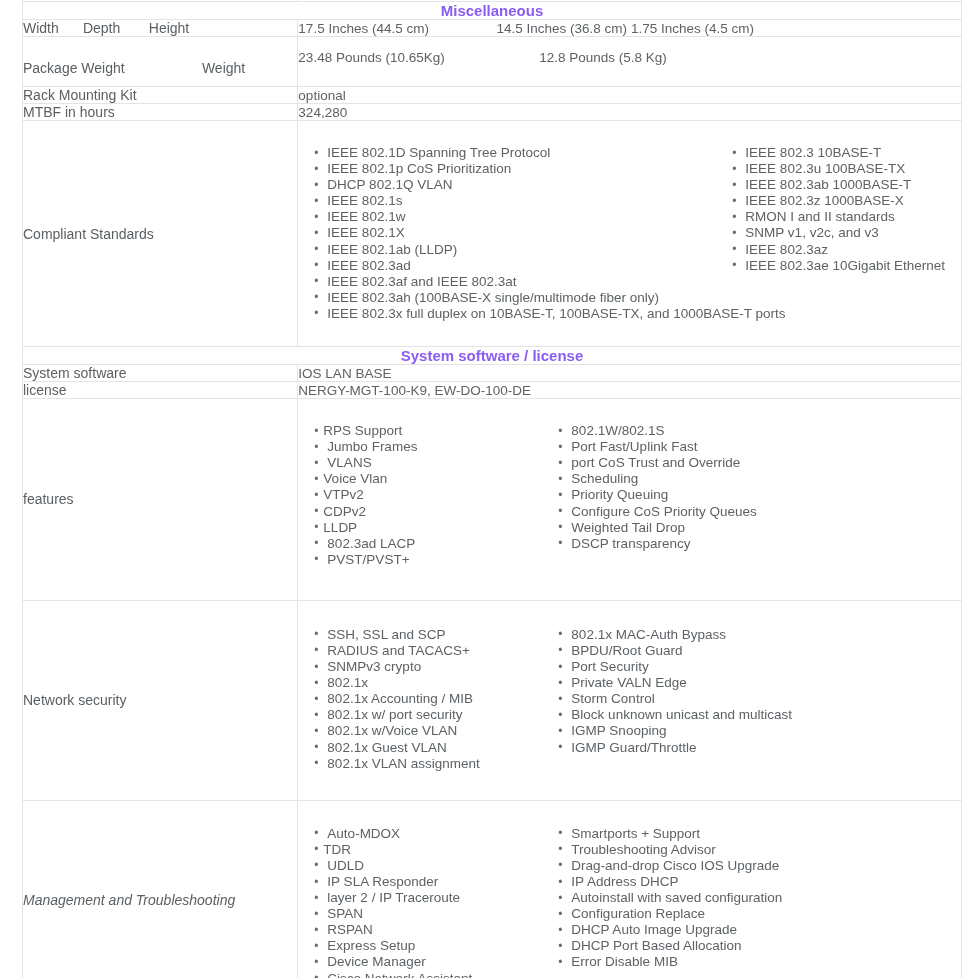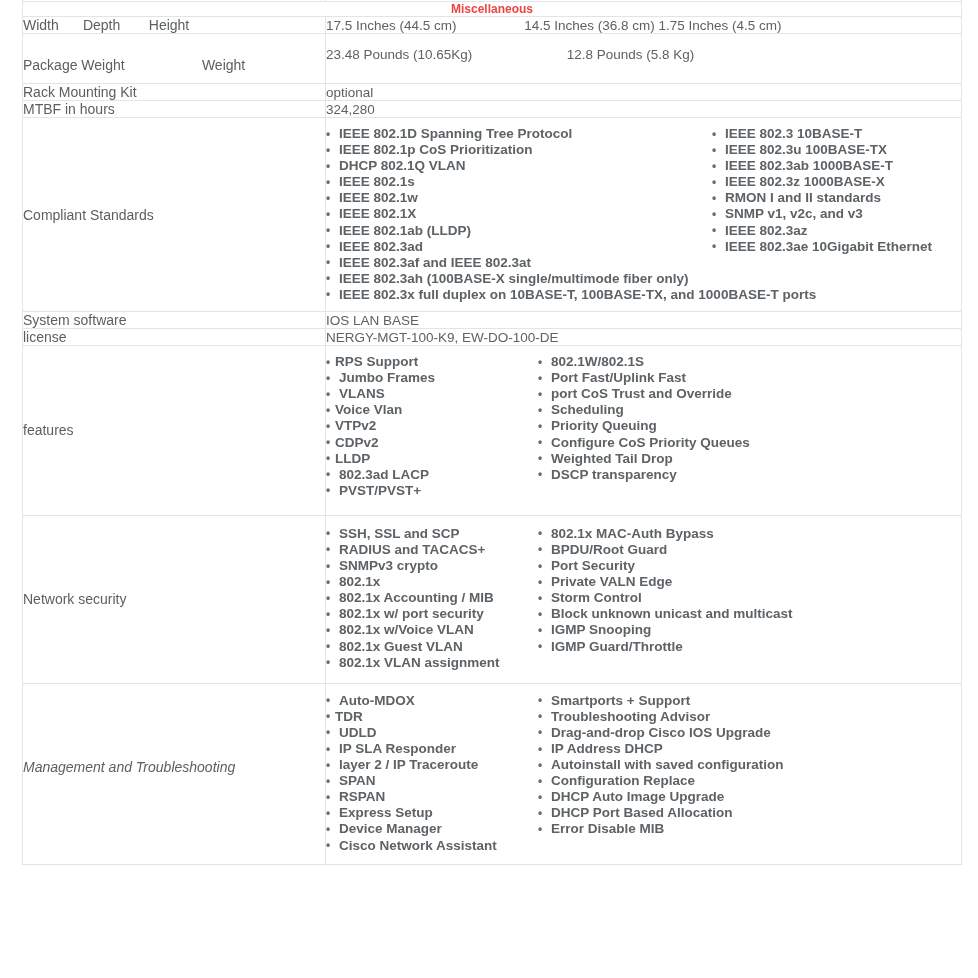--- a/index.html
+++ b/index.html
@@ -36,40 +36,39 @@
   }
   .val-cell {
     padding: 10px 0 10px 11px;
     color: #5d6266;
     font-size: 13.5px;
     vertical-align: middle;
   }
   .section-cell {
     text-align: center;
     font-weight: bold;
-    color: #ef4444;
-    font-size: 12px;
+    color: #8b5cf6;
+    font-size: 15px;
     padding: 12px 0 11px 0;
   }
   .inline-labels span { display: inline-block; }
   .inline-vals span { display: inline-block; }
 
   .two-col {
     display: flex;
     align-items: flex-start;
   }
   .col {
     display: flex;
     flex-direction: column;
   }
   ul.bl {
     list-style: none;
-    margin: 0;
+    margin: 16px;
     padding: 0;
-    font-weight: bold;
   }
   ul.bl li {
     position: relative;
     padding-left: 13px;
     line-height: 16.1px;
     white-space: nowrap;
     color: #5d6266;
     font-size: 13.5px;
   }
   ul.bl li::before {
@@ -166,20 +165,23 @@
             <li>IEEE 802.3z 1000BASE-X</li>
             <li>RMON I and II standards</li>
             <li>SNMP v1, v2c, and v3</li>
             <li>IEEE 802.3az</li>
             <li>IEEE 802.3ae 10Gigabit Ethernet</li>
           </ul>
         </div>
       </td>
     </tr>
 
+    <tr>
+      <td class="section-cell" colspan="2">System software / license</td>
+    </tr>
 
     <tr>
       <td class="lbl-cell">System software</td>
       <td class="val-cell">IOS LAN BASE</td>
     </tr>
 
     <tr>
       <td class="lbl-cell">license</td>
       <td class="val-cell">NERGY-MGT-100-K9, EW-DO-100-DE</td>
     </tr>

